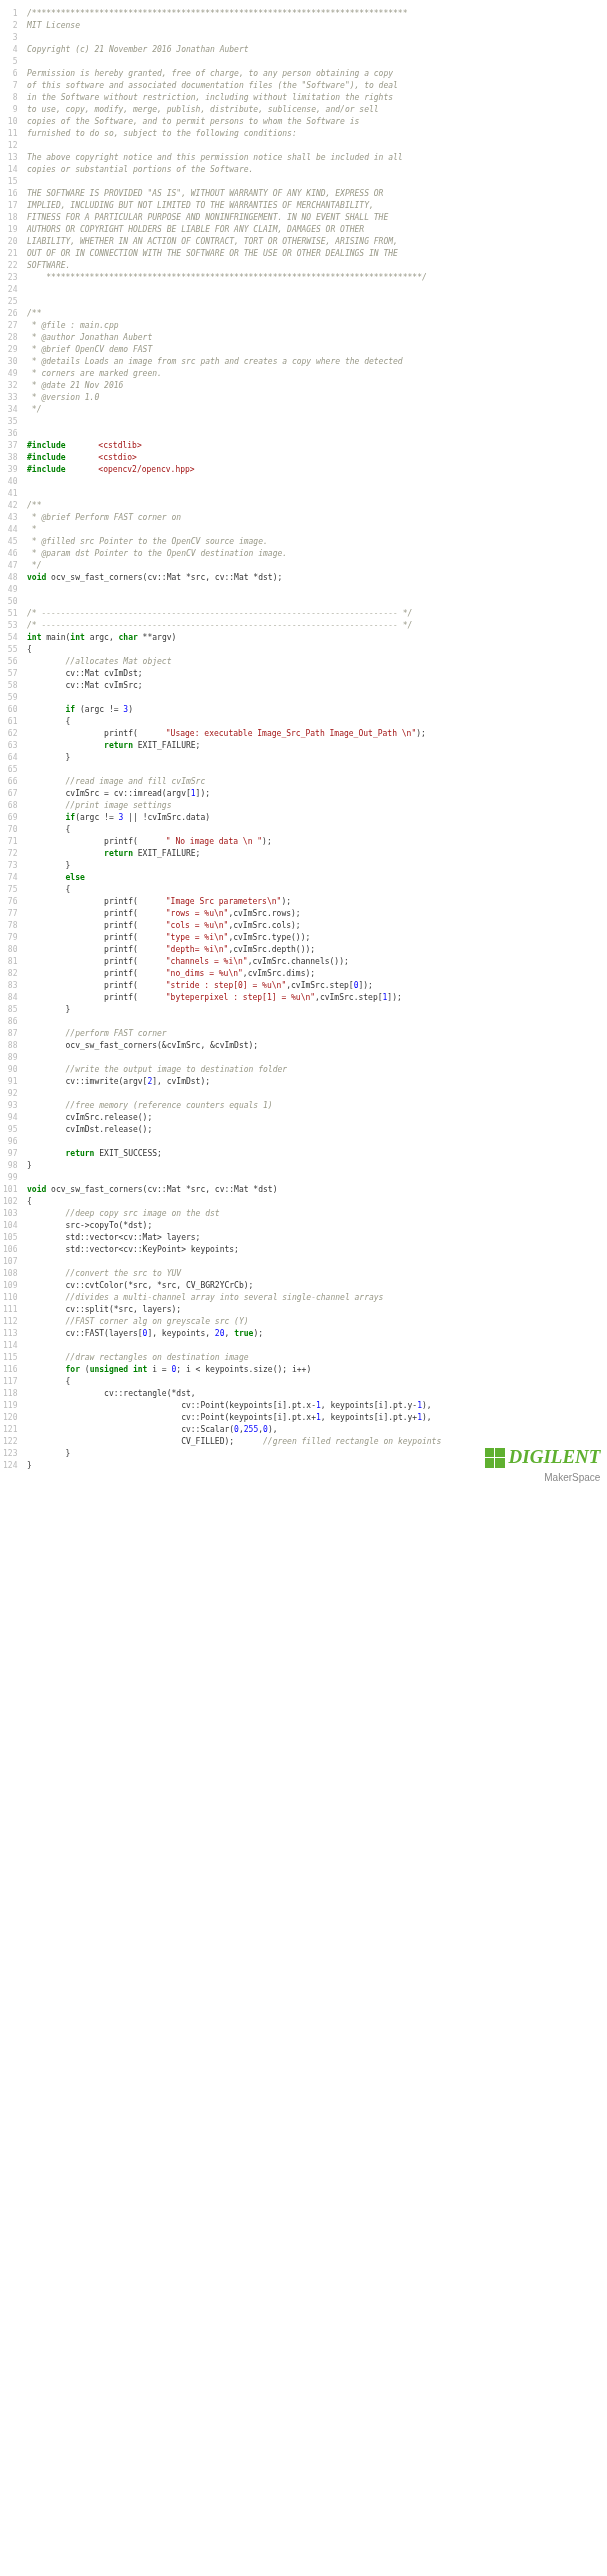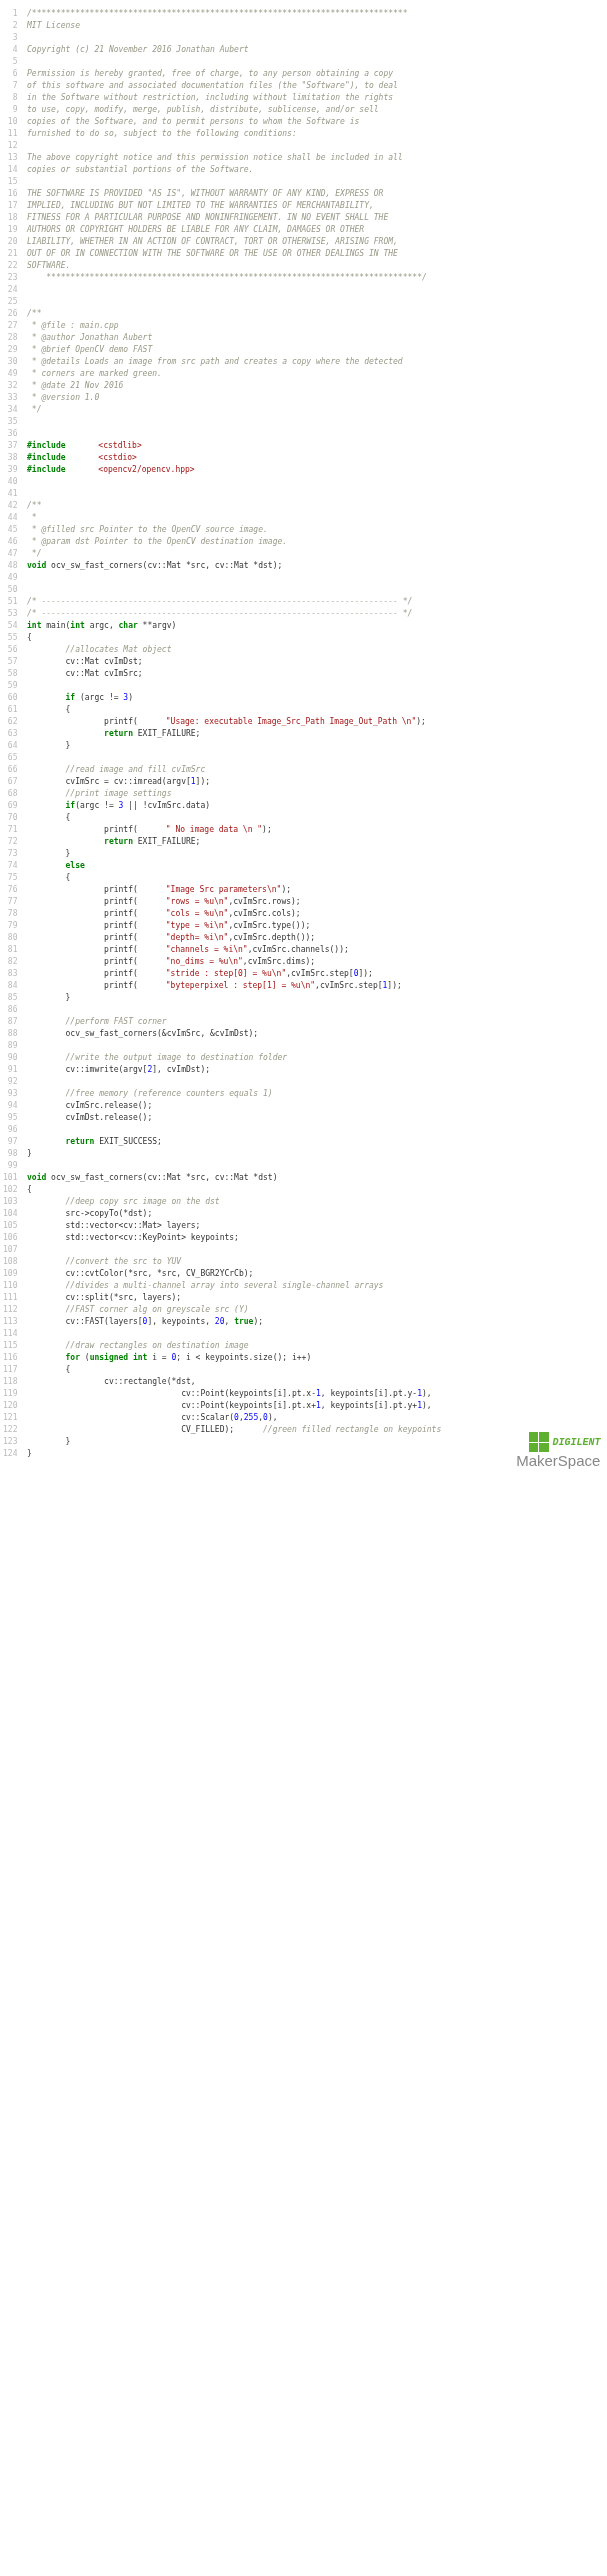--- a/index.html
+++ b/index.html
@@ -10,22 +10,22 @@
   .code { flex: 1; }
   .c { color: #999988; font-style: italic; }
   .k { color: #008000; font-weight: bold; }
   .s { color: #a31515; margin-left: 28px; }
   .n { color: #0000ff; }
   .id { color: #333; }
   .logo { position: absolute; right: 7.6px; bottom: 5.7px; display: flex; flex-direction: column; align-items: flex-end; pointer-events: none; }
   .logo-top { display: flex; align-items: center; gap: 3.8px; }
   .logo-sq { display: grid; grid-template-columns: repeat(2, 9.5px); grid-template-rows: repeat(2, 9.5px); gap: 1px; }
   .logo-sq div { background: #5fb030; }
-  .logo-text { color: #5fb030; font-weight: bold; font-size: 10px; font-family: Liberation Mono, monospace; font-style: italic;}
-  .logo-sub { color: #888; font-size: 15px; font-family: Arial, sans-serif; margin-top: -1.9px; }
+  .logo-text { color: #5fb030; font-weight: bold; font-size: 19px; font-family: Liberation Serif, serif; font-style: italic;}
+  .logo-sub { color: #888; font-size: 10px; font-family: Arial, sans-serif; margin-top: -1.9px; }
 </style>
 </head>
 <body>
 
 <div class="code-container">
     <div class="line"><span class="ln">1</span><span class="code"><span class="c">/******************************************************************************</span></span></div>
     <div class="line"><span class="ln">2</span><span class="code"><span class="c">MIT License</span></span></div>
     <div class="line"><span class="ln">3</span><span class="code"><span class="c"></span></span></div>
     <div class="line"><span class="ln">4</span><span class="code"><span class="c">Copyright (c) 21 November 2016 Jonathan Aubert</span></span></div>
     <div class="line"><span class="ln">5</span><span class="code"><span class="c"></span></span></div>
@@ -59,20 +59,21 @@
     <div class="line"><span class="ln">33</span><span class="code"><span class="c"> * @version 1.0</span></span></div>
     <div class="line"><span class="ln">34</span><span class="code"><span class="c"> */</span></span></div>
     <div class="line"><span class="ln">35</span><span class="code"><span></span></span></div>
     <div class="line"><span class="ln">36</span><span class="code"><span></span></span></div>
     <div class="line"><span class="ln">37</span><span class="code"><span class="k">#include </span><span class="s">&lt;cstdlib&gt;</span></span></div>
     <div class="line"><span class="ln">38</span><span class="code"><span class="k">#include </span><span class="s">&lt;cstdio&gt;</span></span></div>
     <div class="line"><span class="ln">39</span><span class="code"><span class="k">#include </span><span class="s">&lt;opencv2/opencv.hpp&gt;</span></span></div>
     <div class="line"><span class="ln">40</span><span class="code"><span></span></span></div>
     <div class="line"><span class="ln">41</span><span class="code"><span></span></span></div>
     <div class="line"><span class="ln">42</span><span class="code"><span class="c">/**</span></span></div>
+    <div class="line"><span class="ln">43</span><span class="code"><span class="c"> * @brief Perform FAST corner on</span></span></div>
     <div class="line"><span class="ln">44</span><span class="code"><span class="c"> *</span></span></div>
     <div class="line"><span class="ln">45</span><span class="code"><span class="c"> * @filled src Pointer to the OpenCV source image.</span></span></div>
     <div class="line"><span class="ln">46</span><span class="code"><span class="c"> * @param dst Pointer to the OpenCV destination image.</span></span></div>
     <div class="line"><span class="ln">47</span><span class="code"><span class="c"> */</span></span></div>
     <div class="line"><span class="ln">48</span><span class="code"><span class="k">void</span><span class="id"> ocv_sw_fast_corners(cv::Mat *src, cv::Mat *dst);</span></span></div>
     <div class="line"><span class="ln">49</span><span class="code"><span></span></span></div>
     <div class="line"><span class="ln">50</span><span class="code"><span></span></span></div>
     <div class="line"><span class="ln">51</span><span class="code"><span class="c">/* -------------------------------------------------------------------------- */</span></span></div>
     <div class="line"><span class="ln">53</span><span class="code"><span class="c">/* -------------------------------------------------------------------------- */</span></span></div>
     <div class="line"><span class="ln">54</span><span class="code"><span class="k">int</span><span class="id"> main(</span><span class="k">int</span><span class="id"> argc, </span><span class="k">char</span><span class="id"> **argv)</span></span></div>

